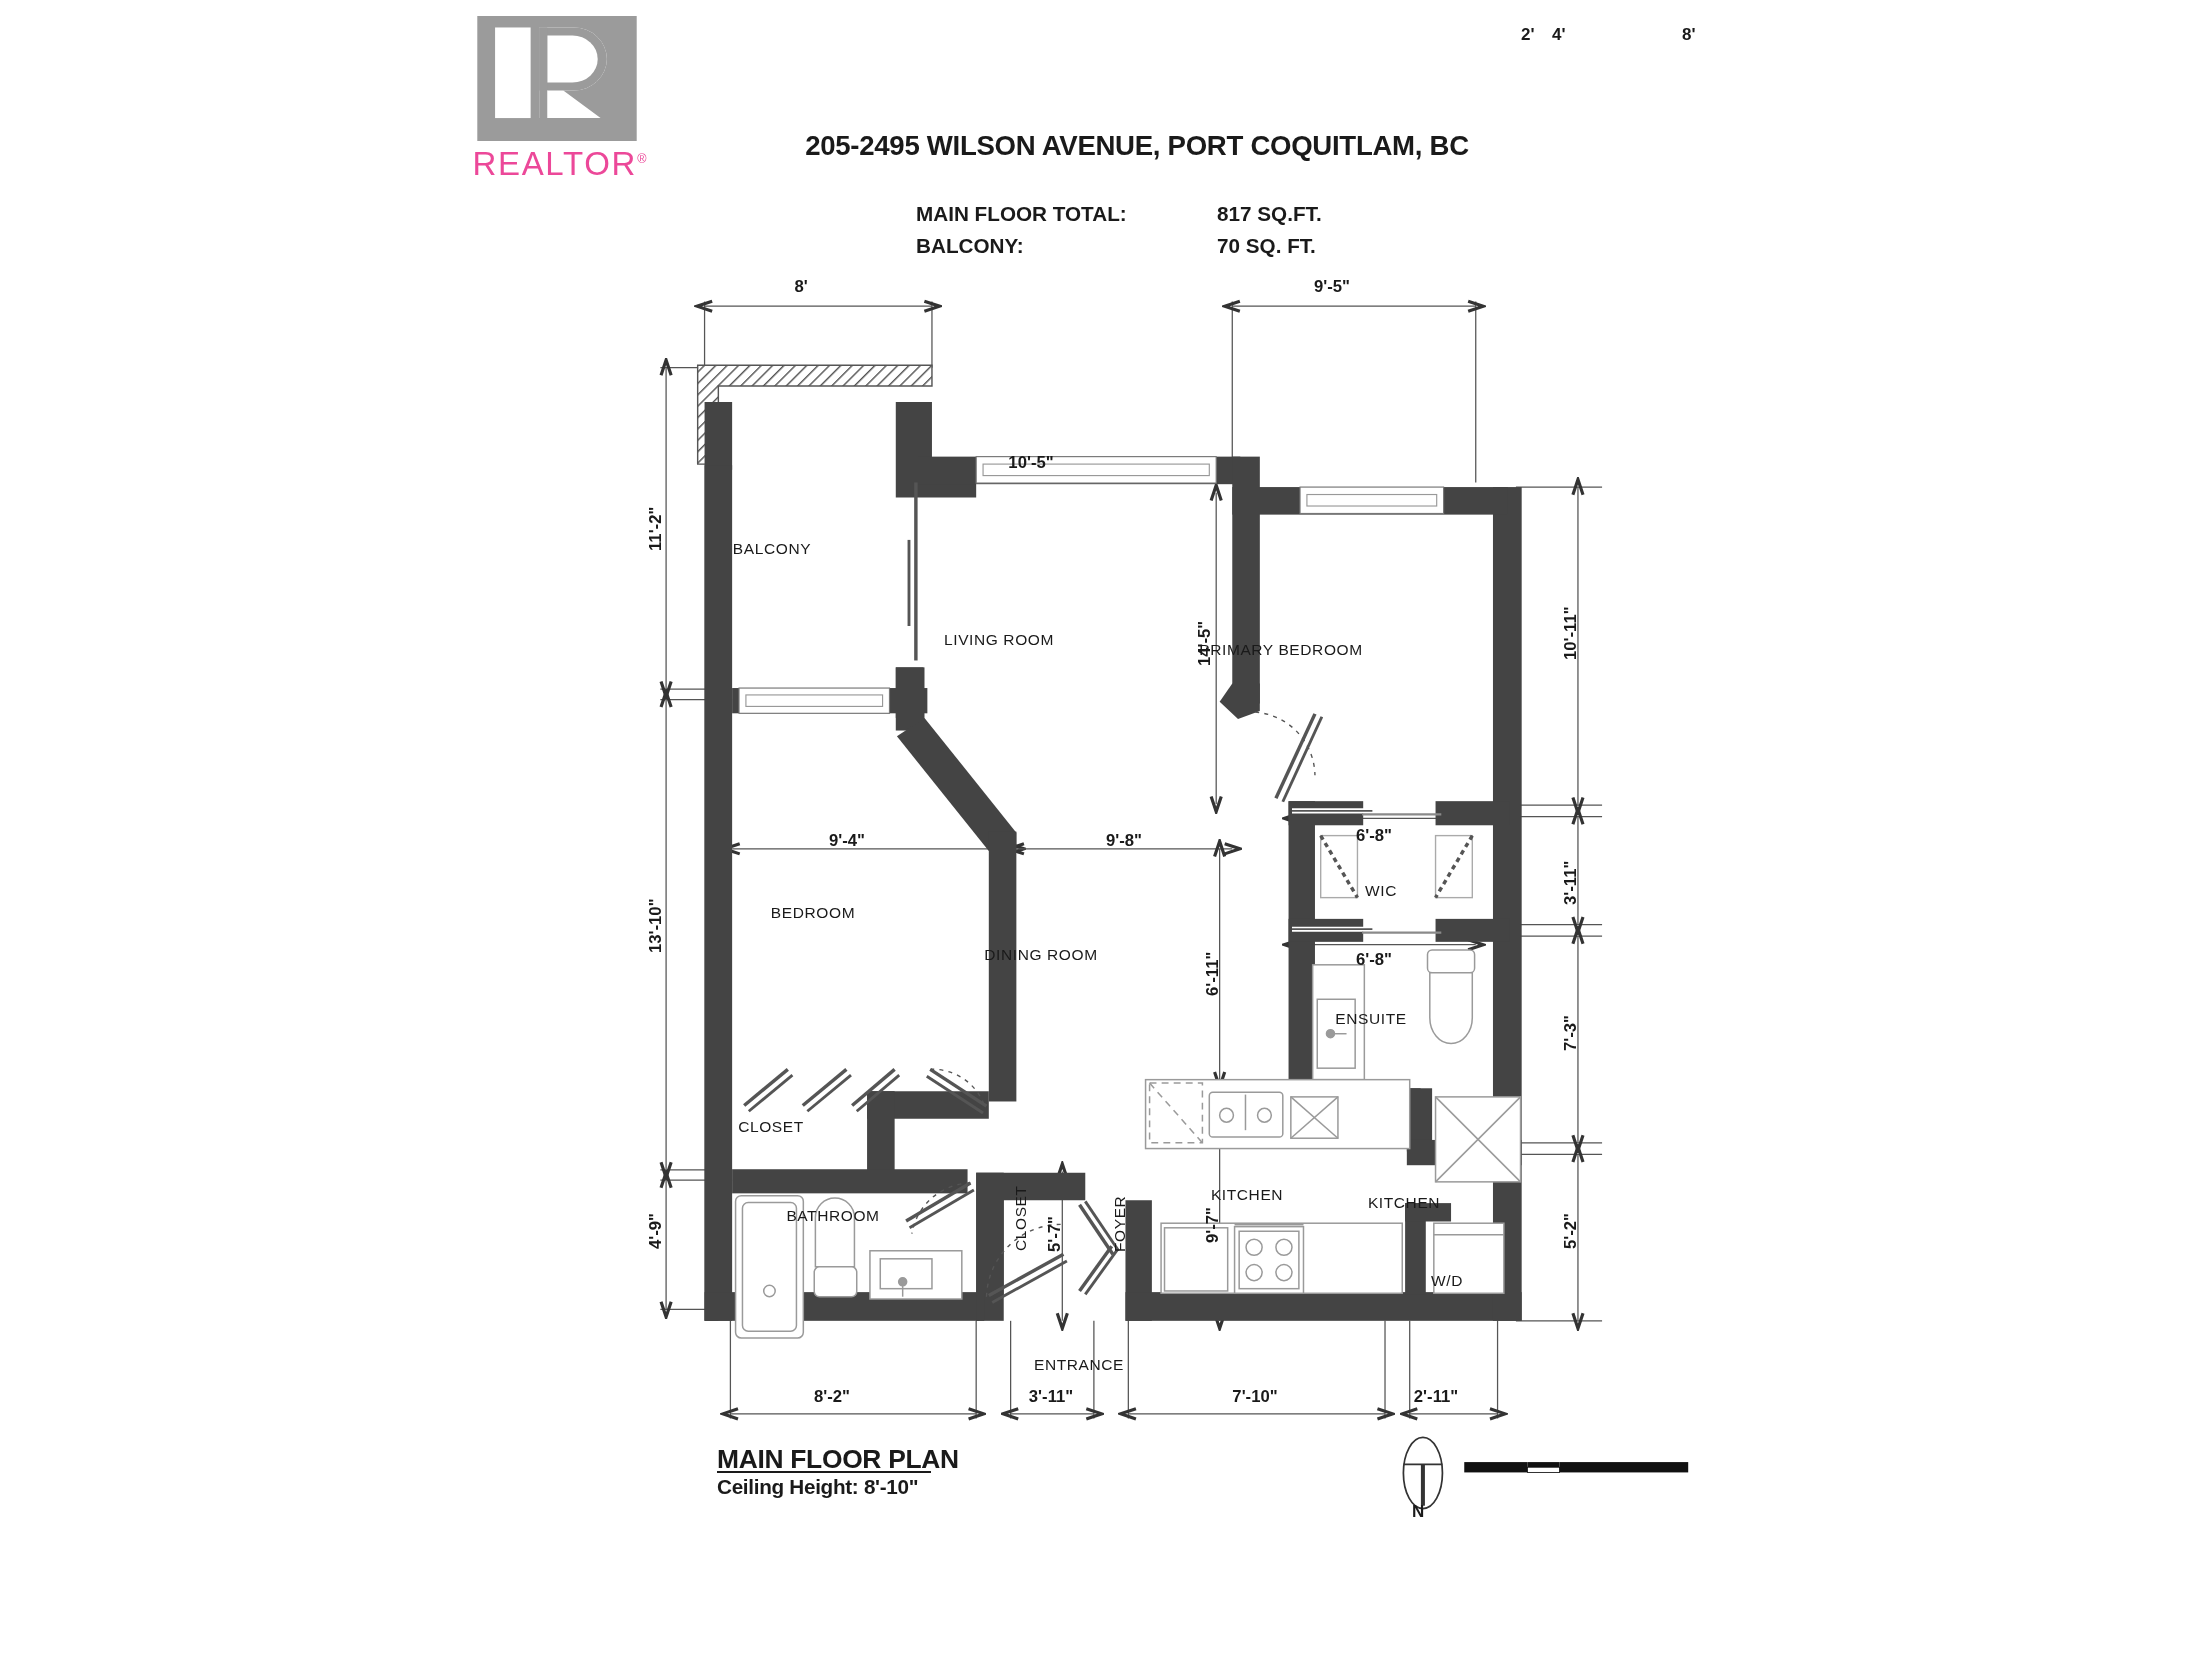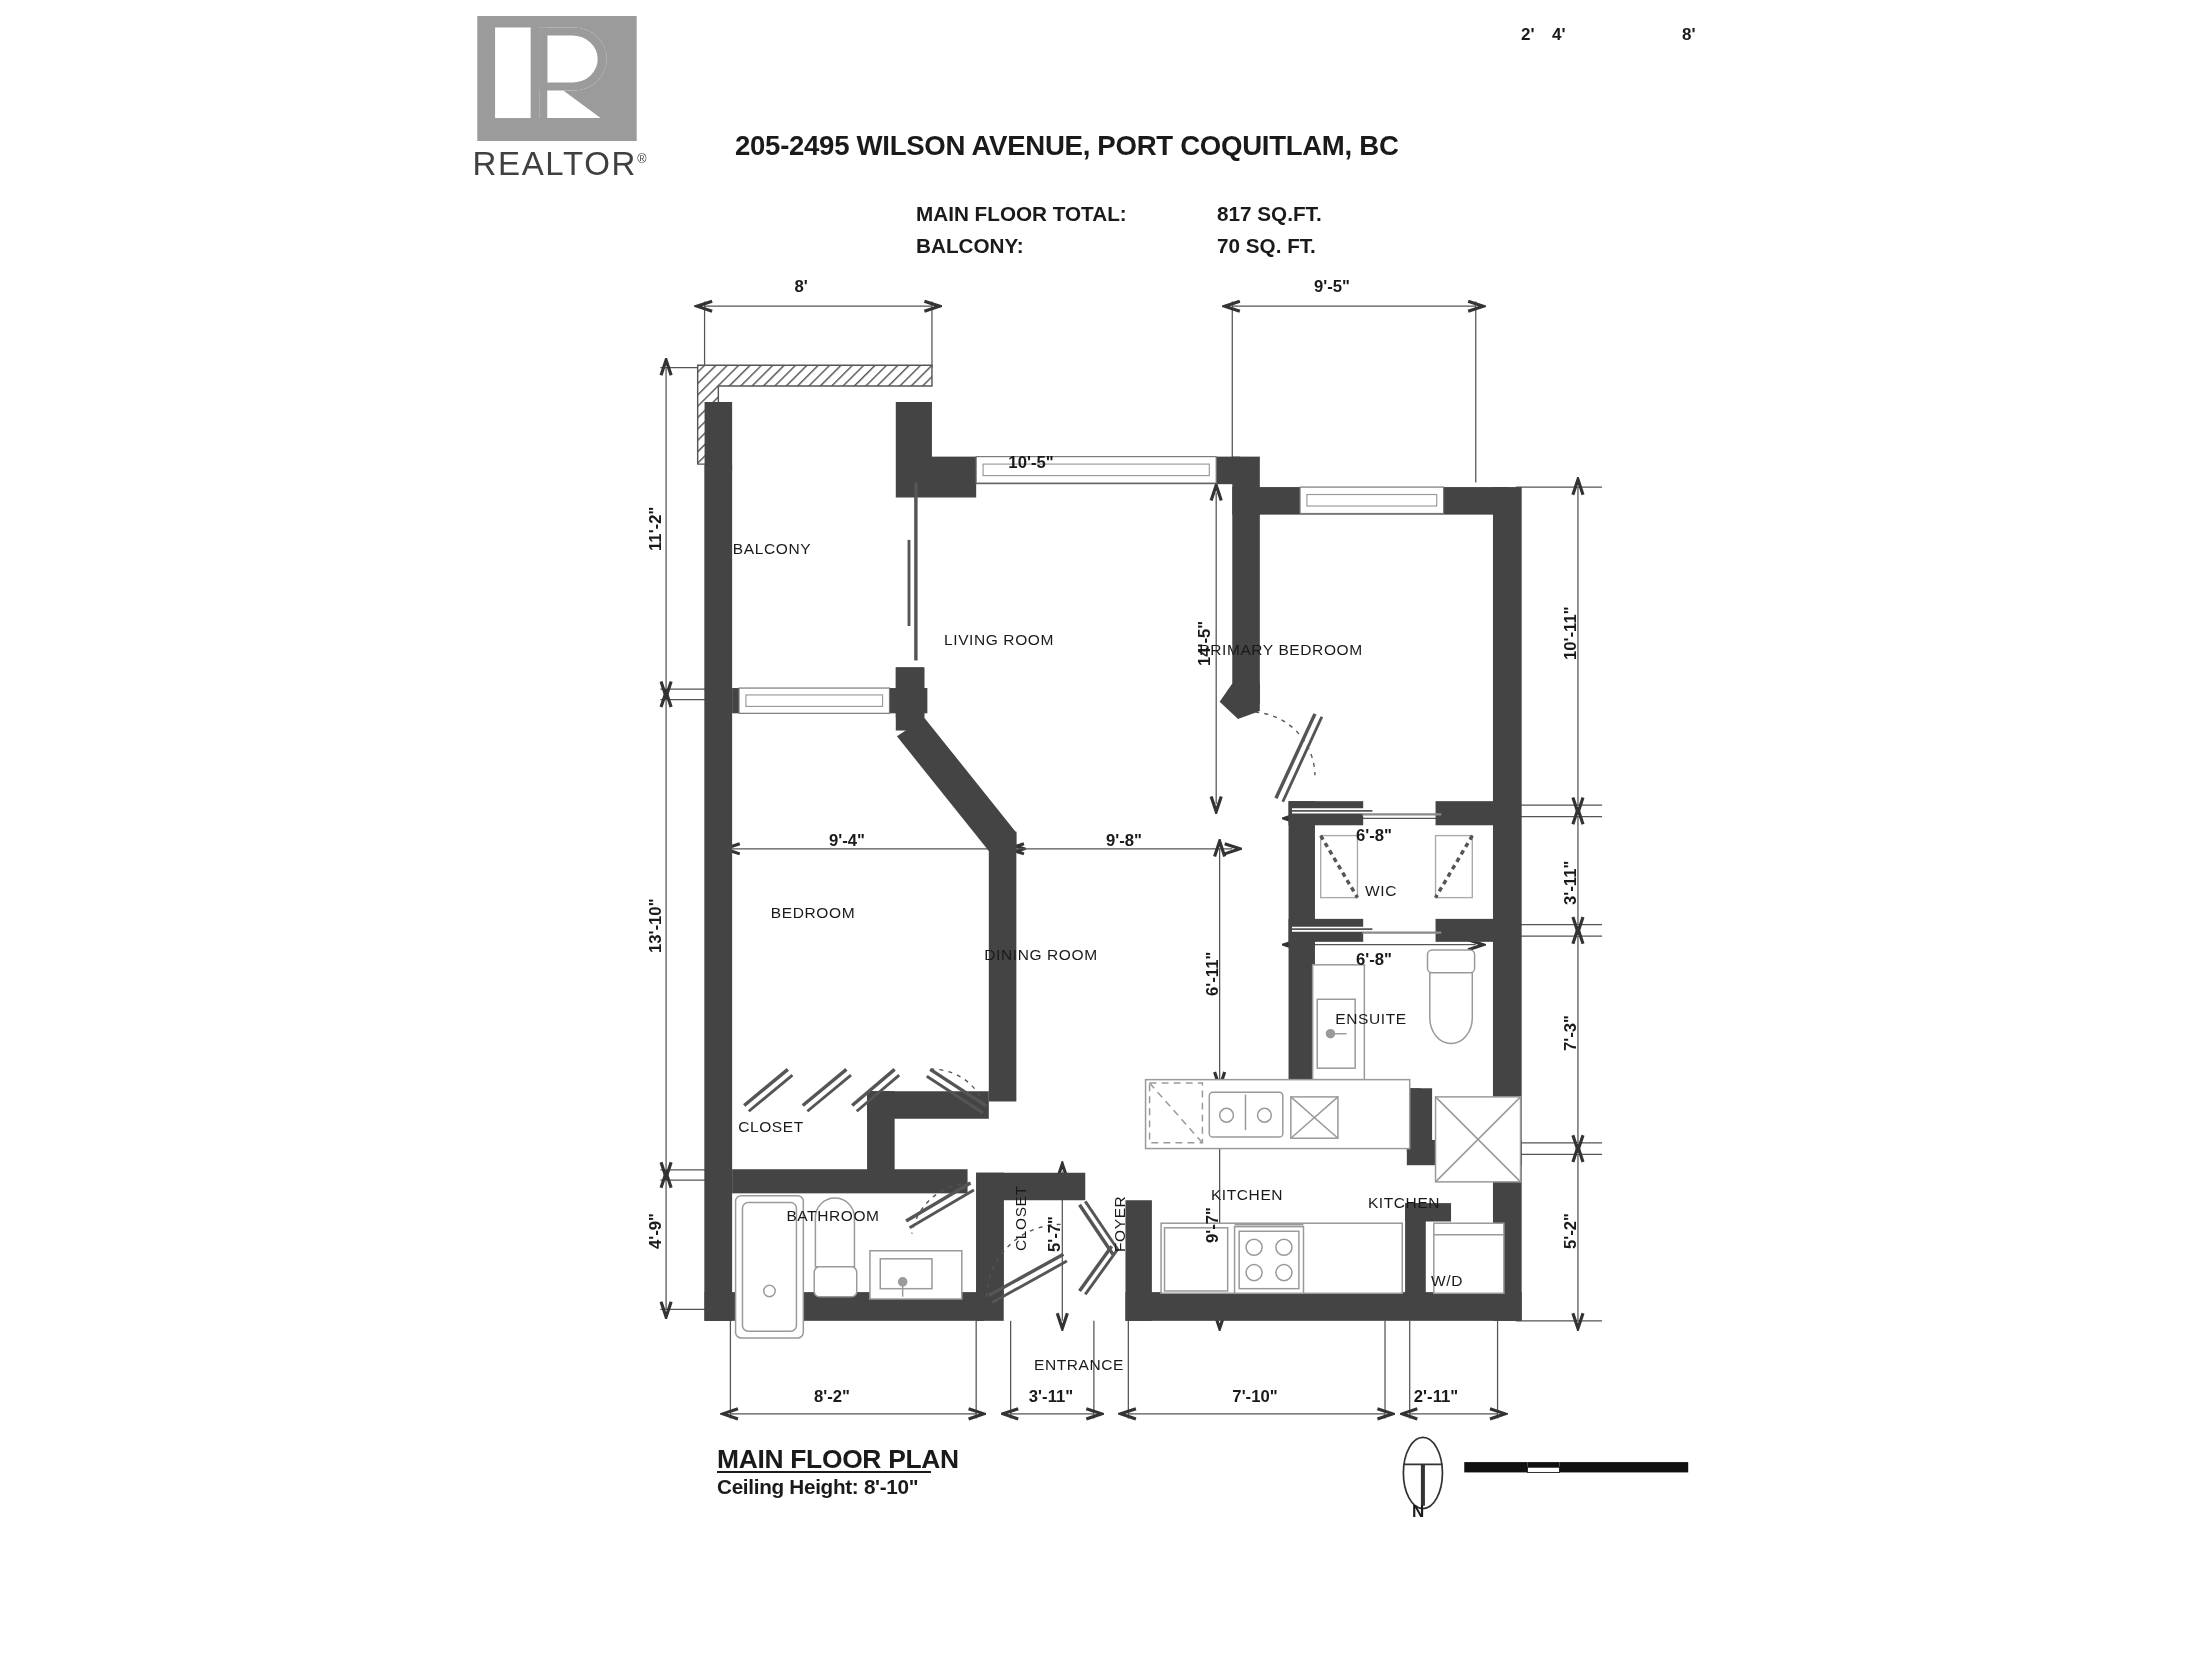--- a/index.html
+++ b/index.html
@@ -4,24 +4,24 @@
 <style>
   html,body{margin:0;padding:0;background:#ffffff;}
   body{width:2205px;height:1654px;position:relative;overflow:hidden;
        font-family:"Liberation Sans", sans-serif; color:#1a1a1a;}
 
   
   #header{position:absolute;left:0;top:0;width:2205px;height:270px;}
   #realtor-logo{position:absolute;left:477px;top:16px;width:160px;height:167px;}
   #realtor-mark{position:absolute;left:0;top:0;width:160px;height:125px;}
   #realtor-word{position:absolute;left:-4.6px;top:123px;width:172px;height:40px;
-      font-size:33px;letter-spacing:1.7px;color:#404040;font-weight:400;line-height:40px;}
+      font-size:33px;letter-spacing:1.7px;color:#ec4899;font-weight:400;line-height:40px;}
   #realtor-word sup{font-size:12.6px;vertical-align:super;}
 
-  #plan-title{position:absolute;left:735px;top:130px;width:804px;
+  #plan-title{position:absolute;left:735px;top:130px;width:804px;text-align:center;
       font-size:27.6px;font-weight:bold;letter-spacing:-0.3px;white-space:nowrap;}
   #area-table{position:absolute;left:916px;top:198px;font-size:20.7px;font-weight:bold;}
   #area-table .row{display:flex;height:32px;align-items:center;gap:48px;}
   #area-table .lbl{width:253px;}
   #area-table .val{width:195px;}
 
   
   #plan{position:absolute;left:0;top:0;width:2205px;height:1654px;}
 
   

